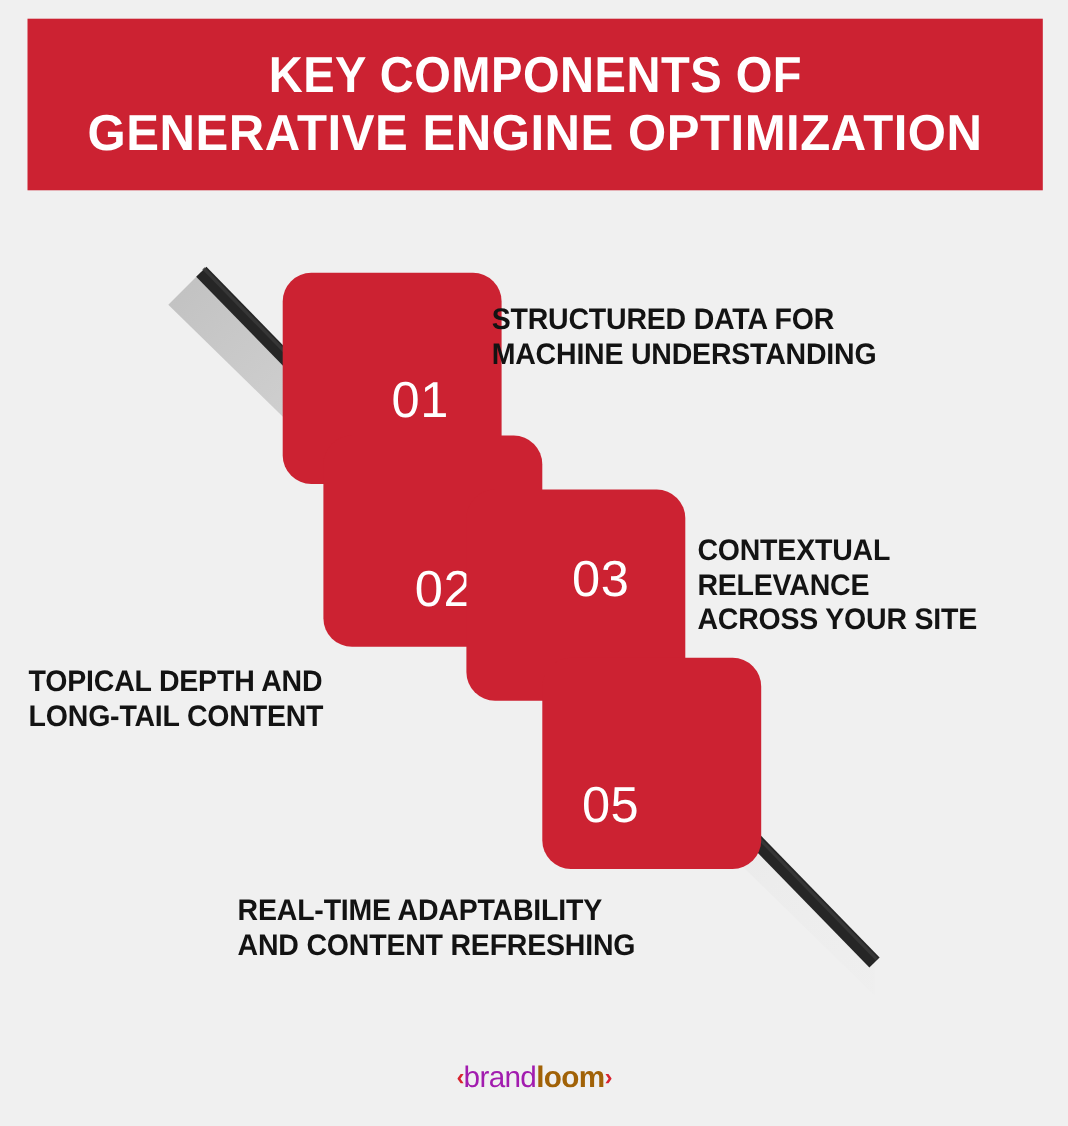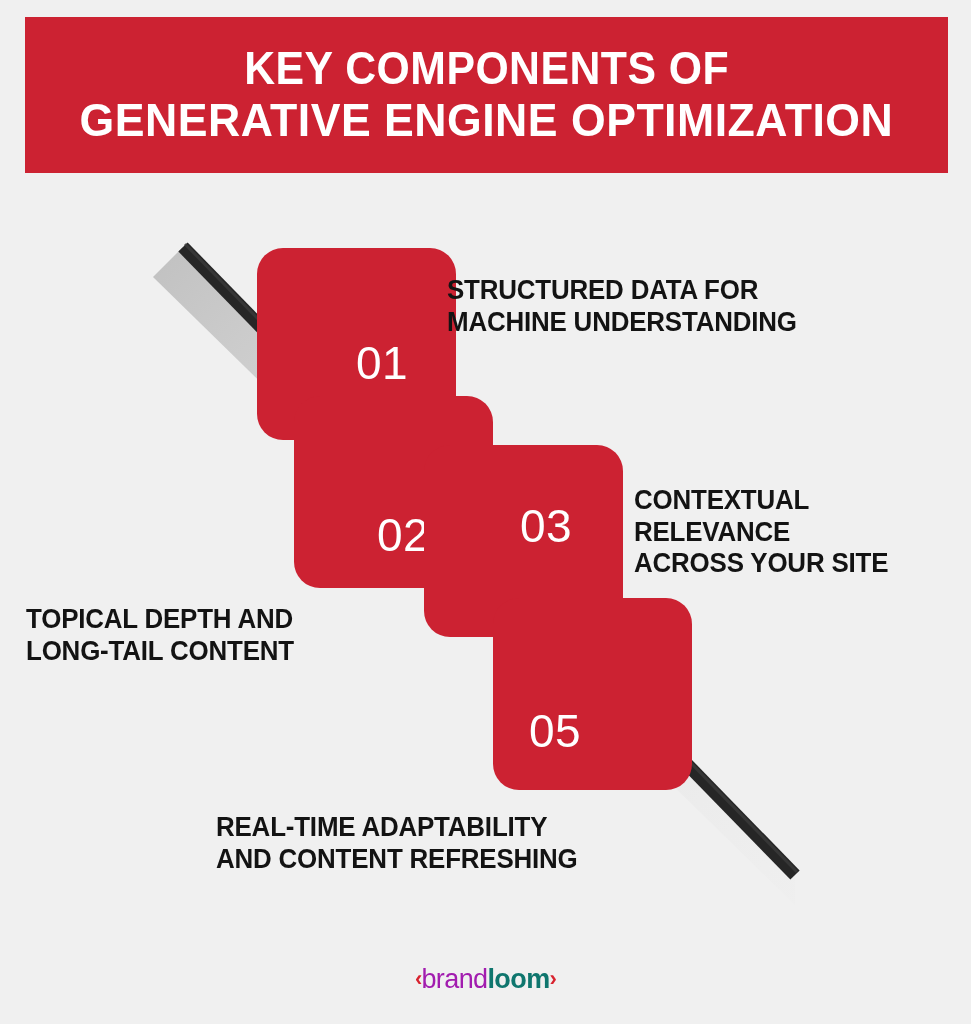--- a/index.html
+++ b/index.html
@@ -127,21 +127,21 @@
     font-size: 22px;
     vertical-align: 2px;
     letter-spacing: -1px;
   }
   .footer-logo .brand {
     color: #a21caf;
     font-weight: normal;
     letter-spacing: -0.6px;
   }
   .footer-logo .loom {
-    color: #0f766e;
+    color: #a16207;
     font-weight: bold;
     letter-spacing: -0.6px;
   }
 </style>
 </head>
 <body>
 
 <div id="infographic">
 
   <div class="header-banner">

